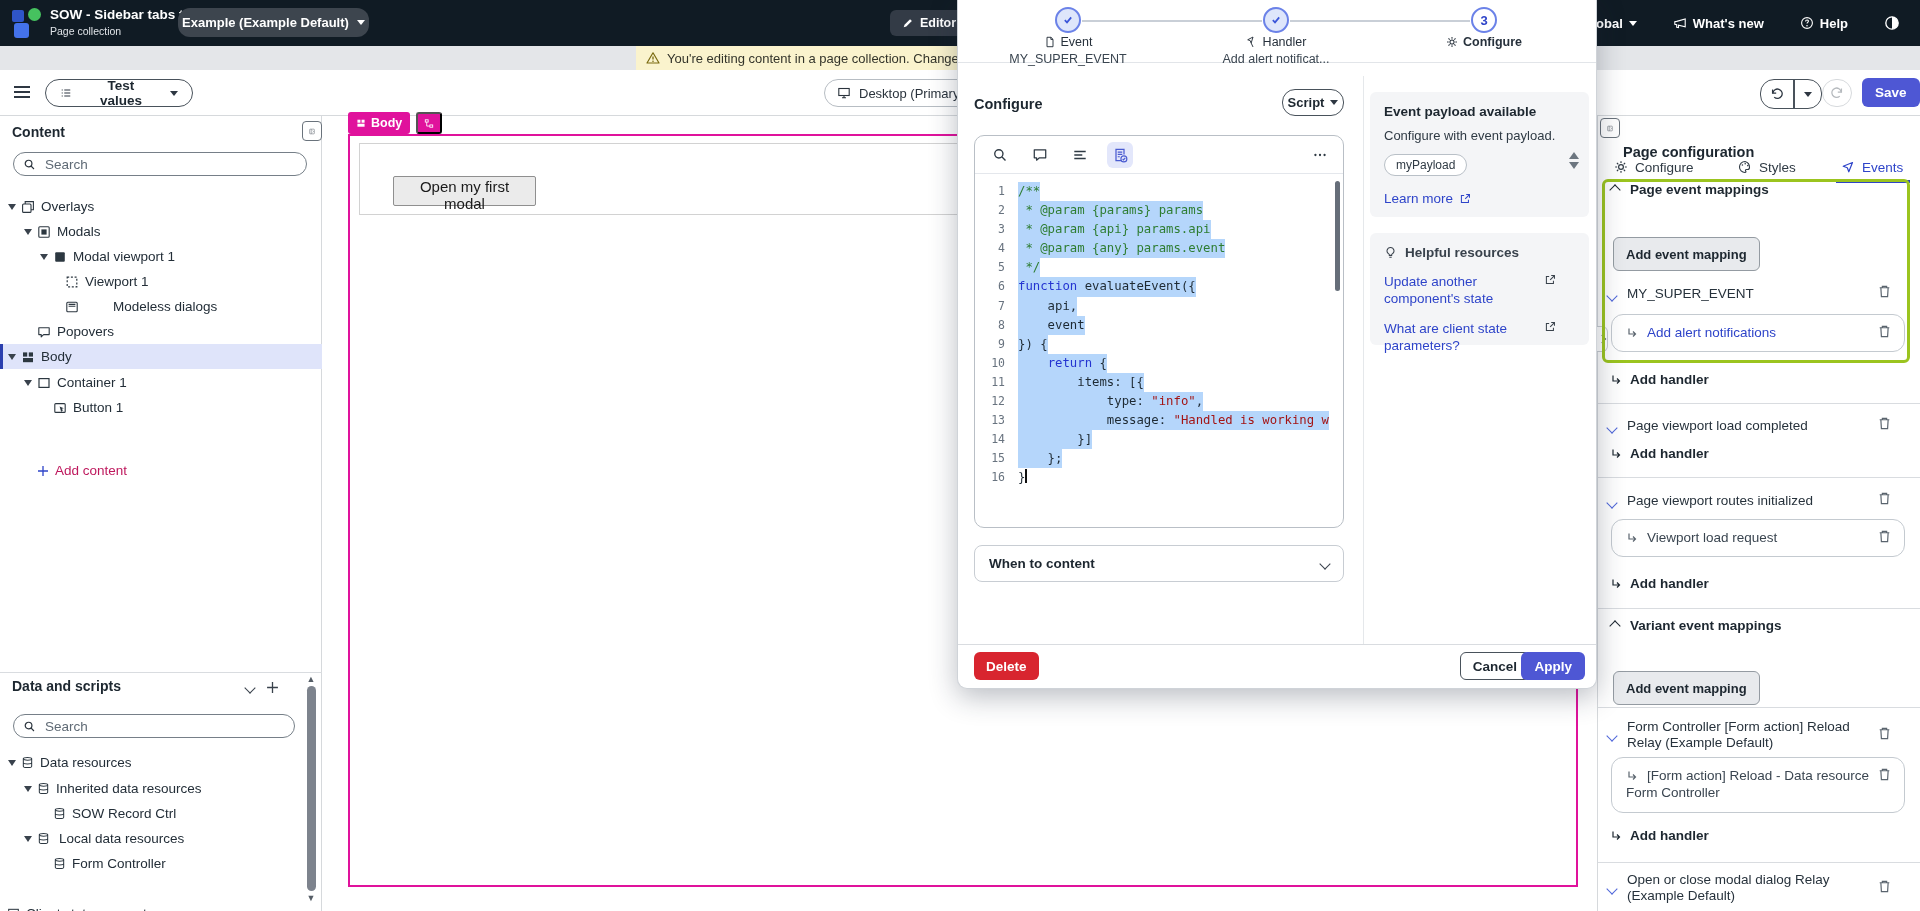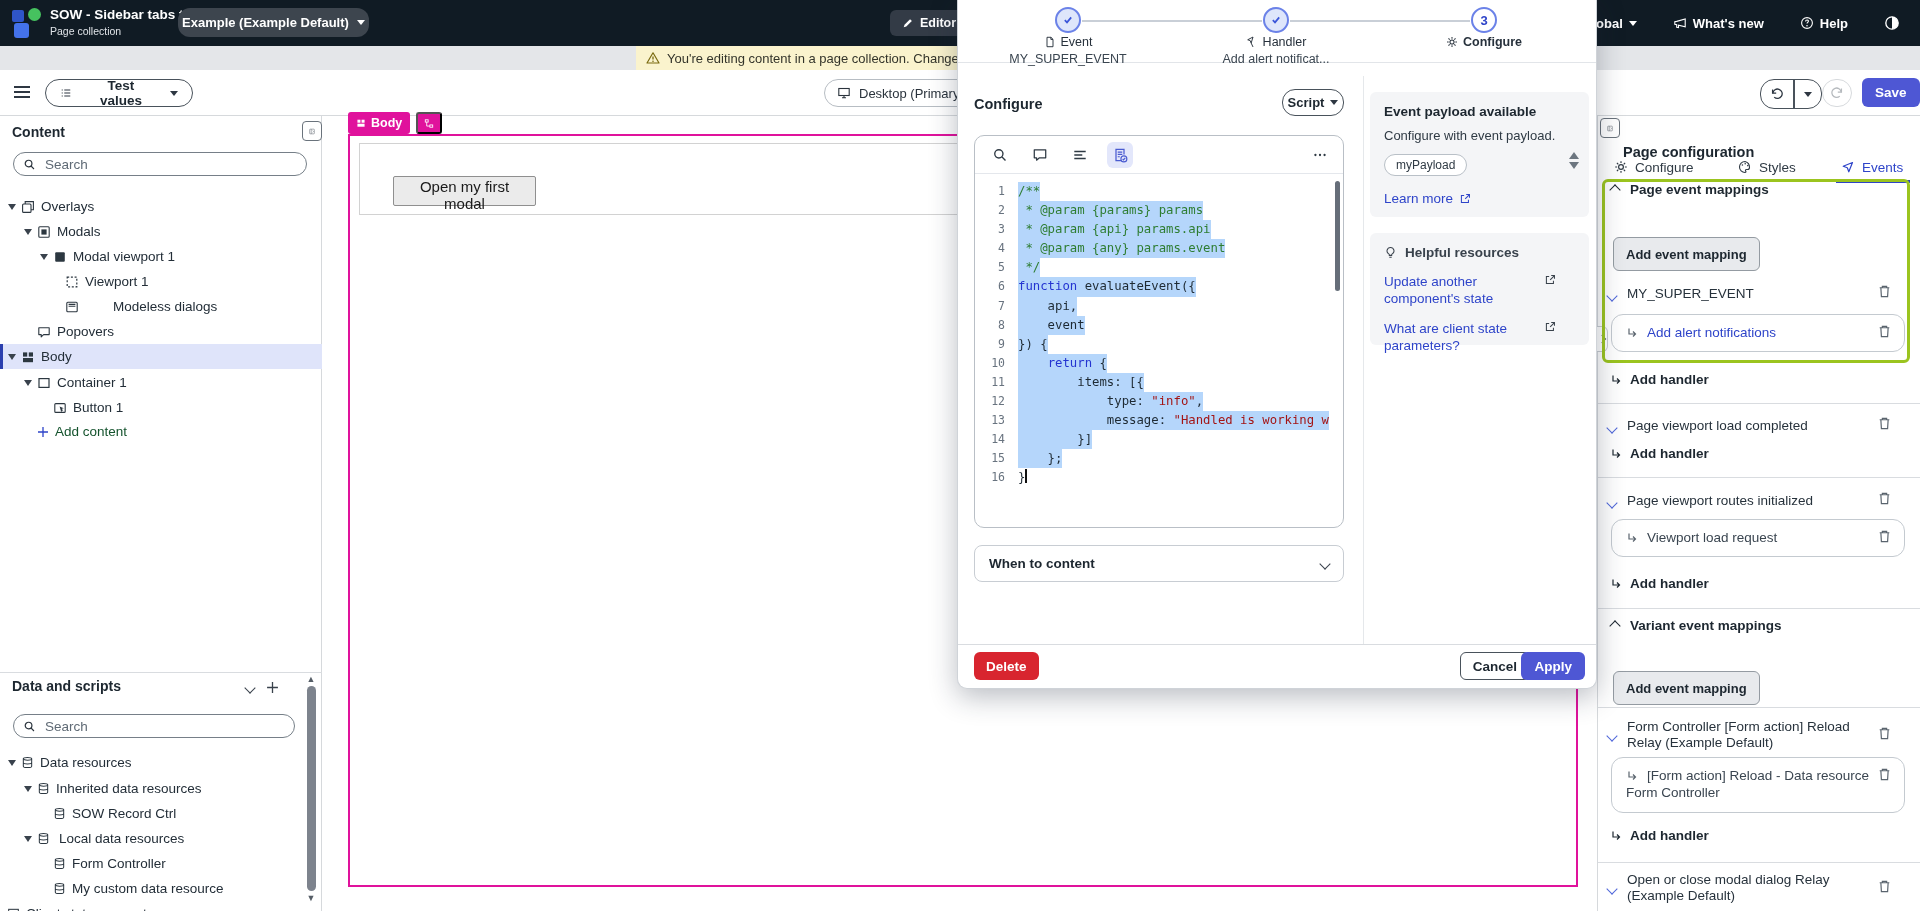--- a/index.html
+++ b/index.html
@@ -54,21 +54,21 @@
   .collapse-ic{position:absolute;width:20px;height:20px;border:1px solid #6a737c;border-radius:4px;background:#fff;
     display:flex;align-items:center;justify-content:center;color:#4a545e;}
   .searchbox{position:absolute;left:13px;height:24px;border:1.3px solid #767f88;border-radius:12px;background:#fff;
     display:flex;align-items:center;gap:7px;padding:0 9px;box-sizing:border-box;}
   .searchbox input{border:none;outline:none;flex:1;font-size:13.5px;color:#2a333c;background:transparent;min-width:0;}
   .searchbox input::placeholder{color:#5f6a75;}
   .trow{position:absolute;left:0;width:322px;height:25px;display:flex;align-items:center;font-size:13.5px;color:#232e38;}
   .trow .tri{width:0;height:0;border-left:4.5px solid transparent;border-right:4.5px solid transparent;border-top:6px solid #39424c;margin-right:0;}
   .trow.selected{background:#dfe4fa;box-shadow:inset 3px 0 0 #2b3fae;}
   .ticon{color:#2c3740;flex:none;}
-  .addlink{display:flex;align-items:center;gap:6px;color:#14532d;font-size:13.5px;background:none;border:none;padding:0;}
+  .addlink{display:flex;align-items:center;gap:6px;color:#be185d;font-size:13.5px;background:none;border:none;padding:0;margin-top:39px;}
   .divider-h{position:absolute;left:0;width:322px;height:1px;background:#d9dce0;}
   .dp-actions{position:absolute;display:flex;gap:12px;color:#39424c;}
   .sb-track{position:absolute;left:303px;width:16px;display:flex;flex-direction:column;align-items:center;}
   .sb-thumb{width:9px;border-radius:5px;background:#7d838d;}
   .sb-arrow{font-size:9px;color:#555d66;line-height:10px;}
 
   
   .canvas{position:absolute;left:322px;top:116px;right:323px;bottom:0;background:#fff;}
   .body-tag{position:absolute;left:26px;top:-4px;height:22px;background:#e0129c;color:#fff;font-weight:bold;font-size:12.5px;
     display:flex;align-items:center;gap:5px;padding:0 8px;border-radius:3px;}
@@ -475,32 +475,20 @@
       <span class="ticon">
           <svg width="13" height="13" viewBox="0 0 14 14">
             <g fill="none" stroke="currentColor" stroke-width="1.1">
               <ellipse cx="7" cy="3" rx="4.5" ry="1.5"></ellipse>
               <path d="M2.5 3v8c0 .9 2 1.5 4.5 1.5s4.5-.6 4.5-1.5V3M2.5 7c0 .9 2 1.5 4.5 1.5S11.5 7.9 11.5 7"></path>
             </g>
           </svg>
         </span>
       <span style="margin-left:6px">Form Controller</span>
     </div>
-    <div class="trow" style="top:760px;">
-      <span style="width:53px"></span>
-      <span class="ticon">
-          <svg width="13" height="13" viewBox="0 0 14 14">
-            <g fill="none" stroke="currentColor" stroke-width="1.1">
-              <ellipse cx="7" cy="3" rx="4.5" ry="1.5"></ellipse>
-              <path d="M2.5 3v8c0 .9 2 1.5 4.5 1.5s4.5-.6 4.5-1.5V3M2.5 7c0 .9 2 1.5 4.5 1.5S11.5 7.9 11.5 7"></path>
-            </g>
-          </svg>
-        </span>
-      <span style="margin-left:6px">My custom data resource</span>
-    </div>
     <div class="trow" style="top:785px;">
       <span style="width:7px"></span>
       <span class="ticon">
           <svg width="13" height="13" viewBox="0 0 14 14">
             <g fill="none" stroke="currentColor" stroke-width="1.1">
               <rect x="1.8" y="2.5" width="10.4" height="9"></rect>
               <path d="M3.6 5h3M3.6 7h2M8.3 6.8h2.5M8.3 8.6h2.5"></path>
             </g>
           </svg>
         </span>

